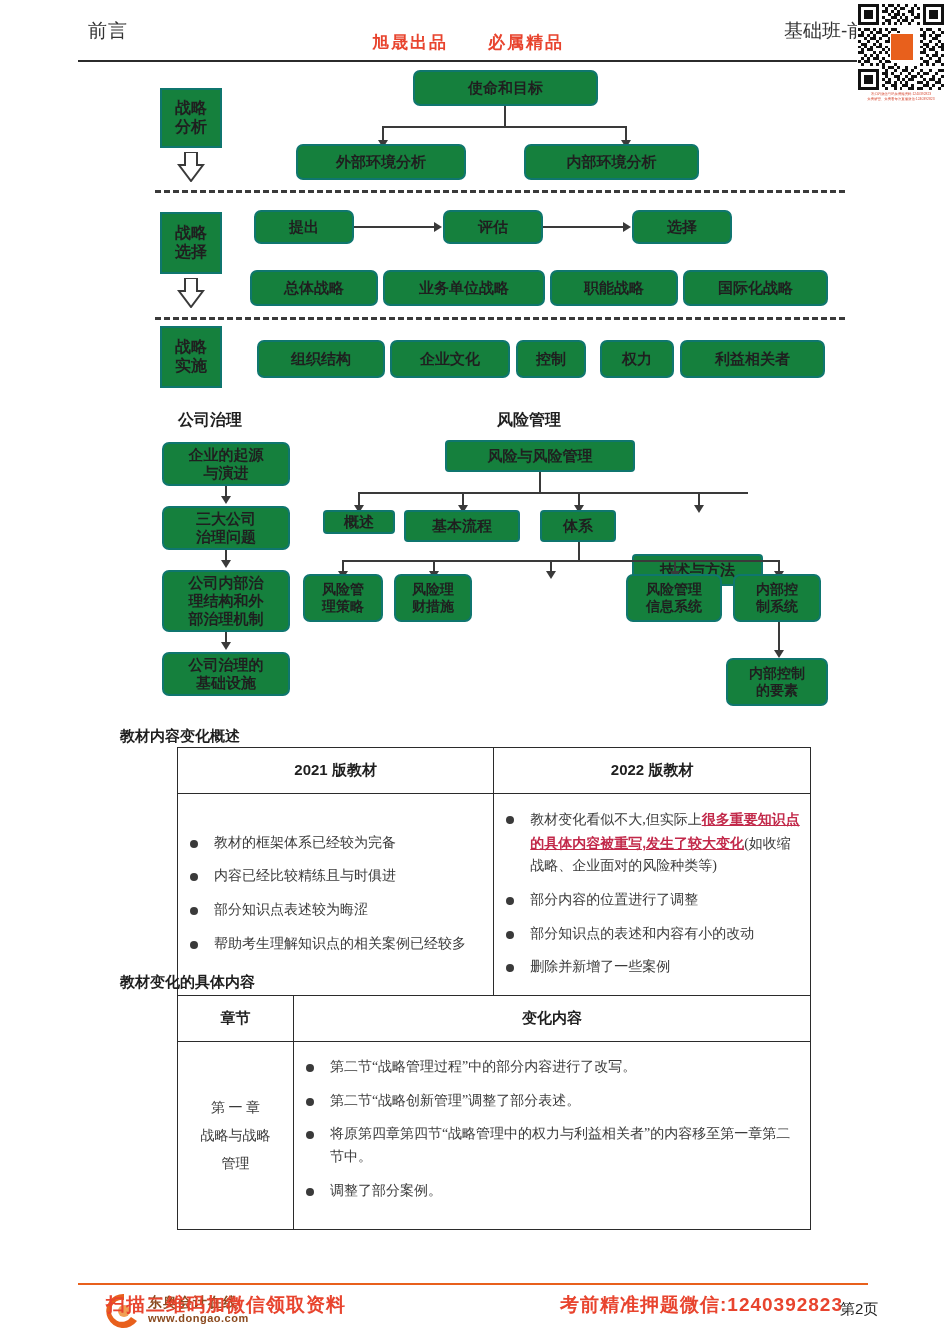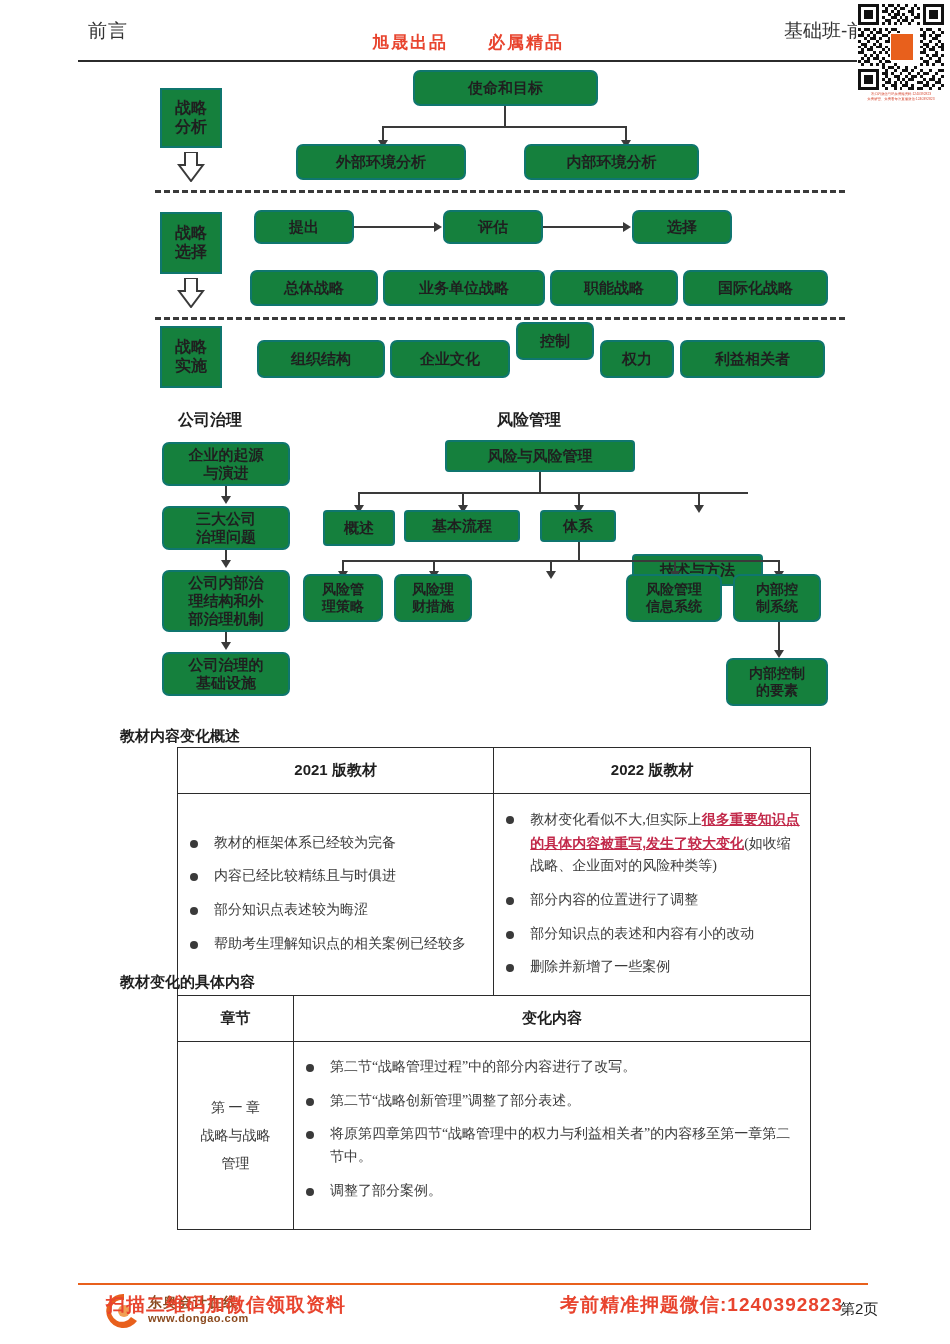--- a/index.html
+++ b/index.html
@@ -378,21 +378,21 @@
     <div class="box rnd" style="left:683px;top:208px;width:145px;height:36px;">
       <span>国际化战略</span>
     </div>
 
     <div class="box rnd" style="left:257px;top:278px;width:128px;height:38px;">
       <span>组织结构</span>
     </div>
     <div class="box rnd" style="left:390px;top:278px;width:120px;height:38px;">
       <span>企业文化</span>
     </div>
-    <div class="box rnd" style="left:516px;top:260px;width:78px;height:38px;justify-content:center;">
+    <div class="box rnd" style="left:516px;top:278px;width:70px;height:38px;justify-content:center;">
       <span>控制</span>
     </div>
     <div class="box rnd" style="left:600px;top:278px;width:74px;height:38px;">
       <span>权力</span>
     </div>
     <div class="box rnd" style="left:680px;top:278px;width:145px;height:38px;">
       <span>利益相关者</span>
     </div>
 
     <div class="seclabel" style="left:178px;top:348px;">公司治理</div>
@@ -433,21 +433,21 @@
     <div class="ln lnh" style="left:358px;top:430px;width:390px;"></div>
     <div class="ln lnv" style="left:358px;top:430px;height:16px;"></div>
     <div class="ah" style="left:354px;top:443px;"></div>
     <div class="ln lnv" style="left:462px;top:430px;height:16px;"></div>
     <div class="ah" style="left:458px;top:443px;"></div>
     <div class="ln lnv" style="left:578px;top:430px;height:16px;"></div>
     <div class="ah" style="left:574px;top:443px;"></div>
     <div class="ln lnv" style="left:698px;top:430px;height:16px;"></div>
     <div class="ah" style="left:694px;top:443px;"></div>
 
-    <div class="box rnd2" style="left:323px;top:448px;width:72px;height:36px;">
+    <div class="box rnd2" style="left:323px;top:448px;width:72px;height:24px;">
       <span>概述</span>
     </div>
     <div class="box rnd2" style="left:404px;top:448px;width:116px;height:32px;">
       <span>基本流程</span>
     </div>
     <div class="box rnd2" style="left:540px;top:448px;width:76px;height:32px;">
       <span>体系</span>
     </div>
     <div class="box rnd2" style="left:632px;top:448px;width:131px;height:32px;margin-top:44px;">
       <span>技术与方法</span>

